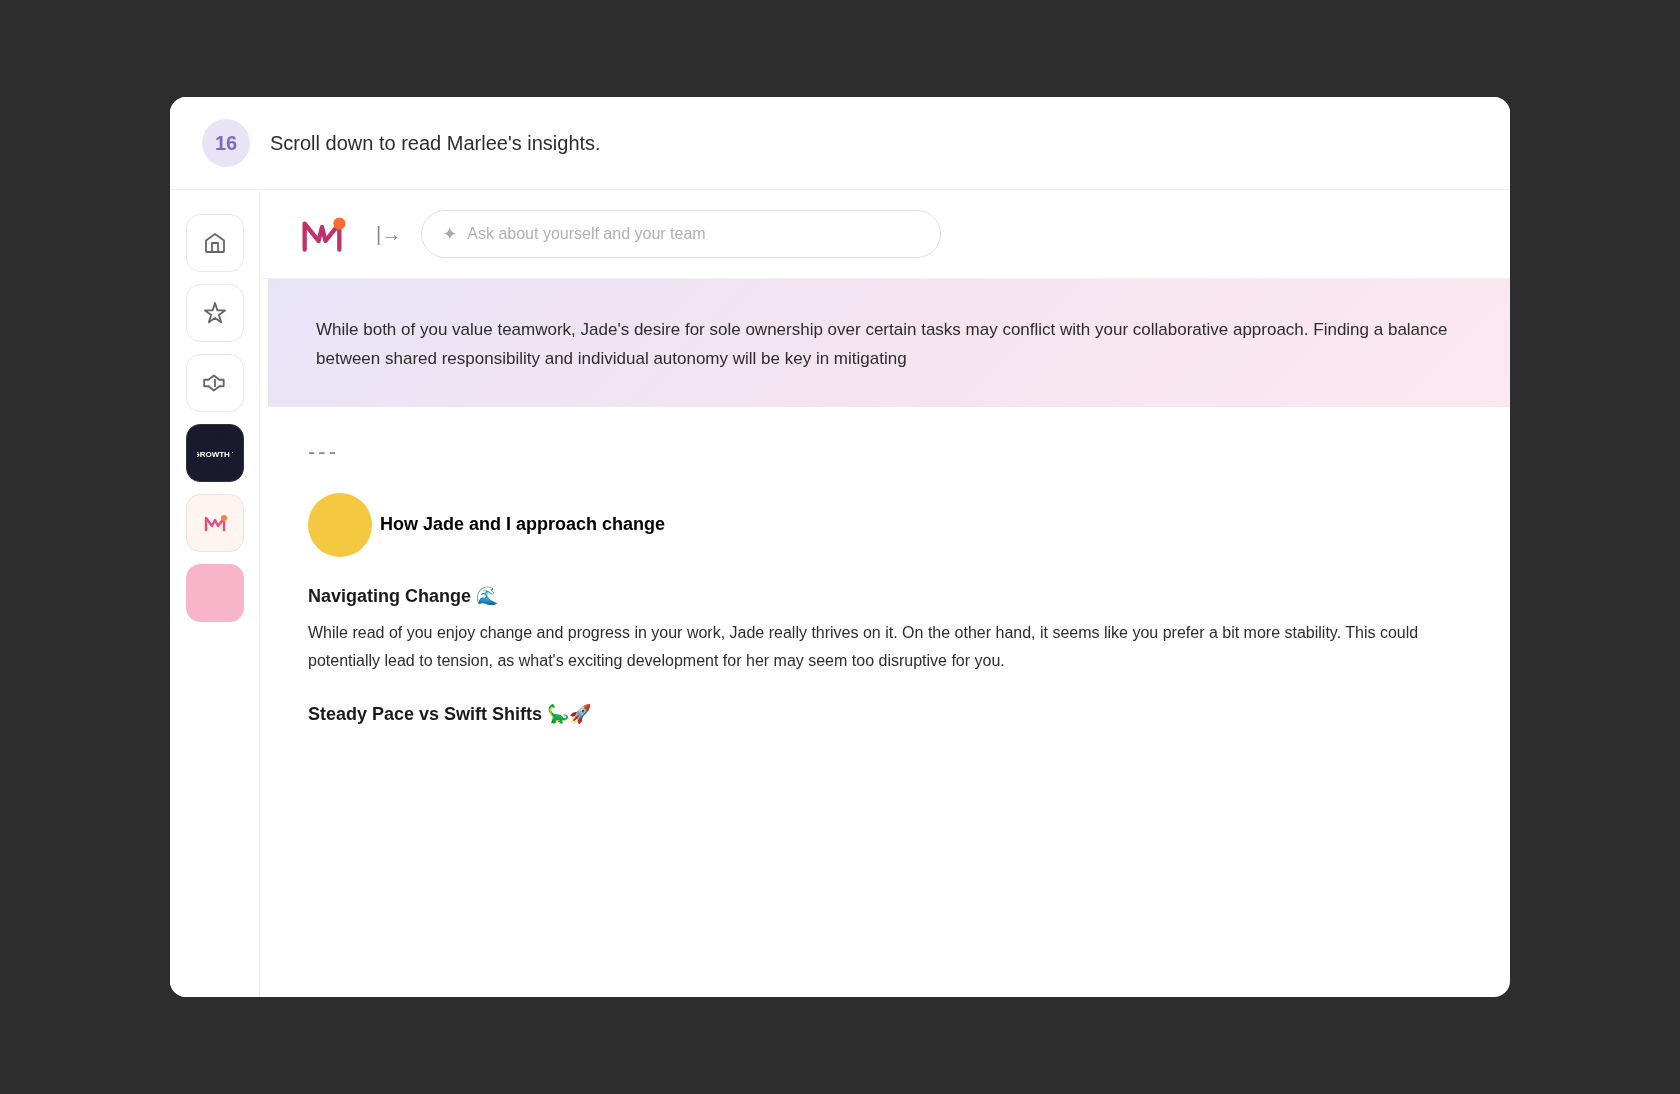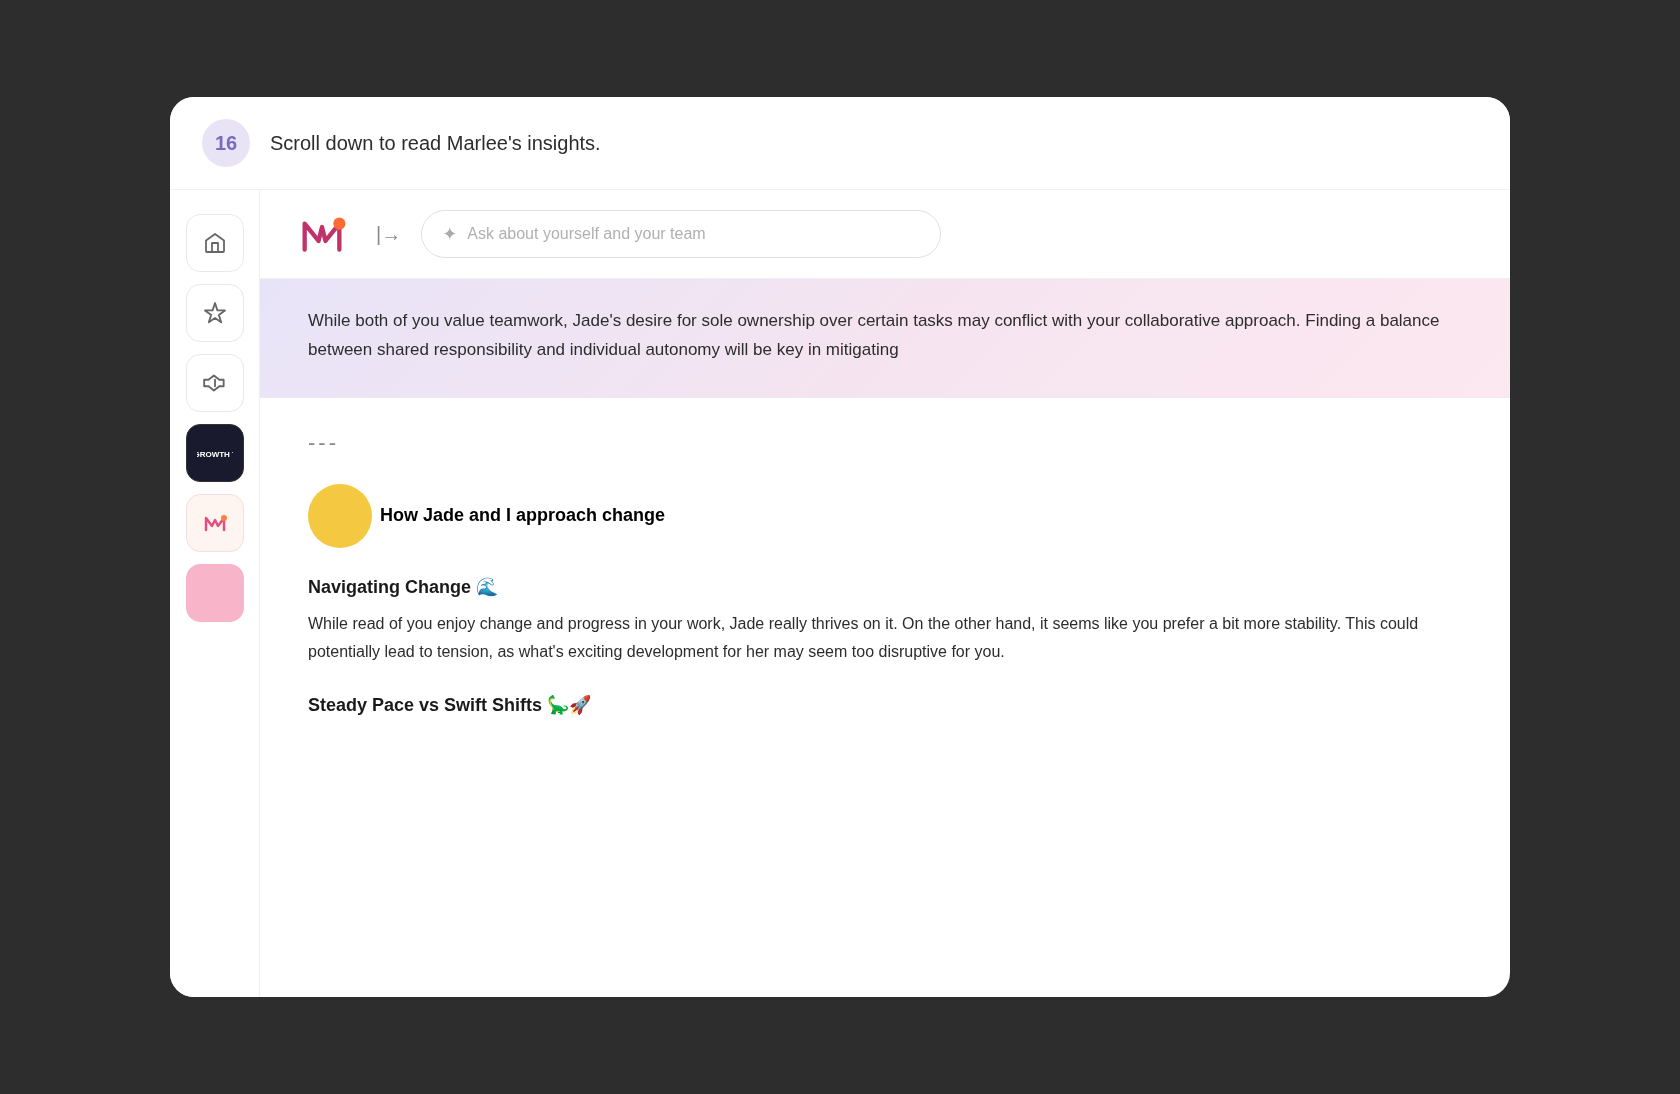--- a/index.html
+++ b/index.html
@@ -8,21 +8,21 @@
       background: #2d2d2d;
       display: flex;
       justify-content: center;
       align-items: center;
       min-height: 100vh;
       font-family: -apple-system, BlinkMacSystemFont, 'Segoe UI', sans-serif;
     }
 
     .main-card {
       background: #ffffff;
-      border-radius: 24px;
+      border-radius: 16px;
       width: 1340px;
       min-height: 900px;
       overflow: hidden;
       display: flex;
       flex-direction: column;
       position: relative;
     }
 
     
     .top-banner {
@@ -168,22 +168,23 @@
     
     .insights-area {
       flex: 1;
       overflow-y: auto;
       padding: 0;
     }
 
     
     .gradient-banner {
       background: linear-gradient(135deg, #e8e4f8 0%, #f5e4f0 50%, #fce8f0 100%);
-      padding: 28px 48px 32px 48px;
+      padding: 37px 48px 32px 48px;
       border-bottom: 1px solid #ece8f5;
+      margin-left: 8px;
     }
 
     .insight-intro-text {
       font-size: 17px;
       line-height: 1.7;
       color: #2d2d2d;
     }
 
     
     .scrollable-content {

